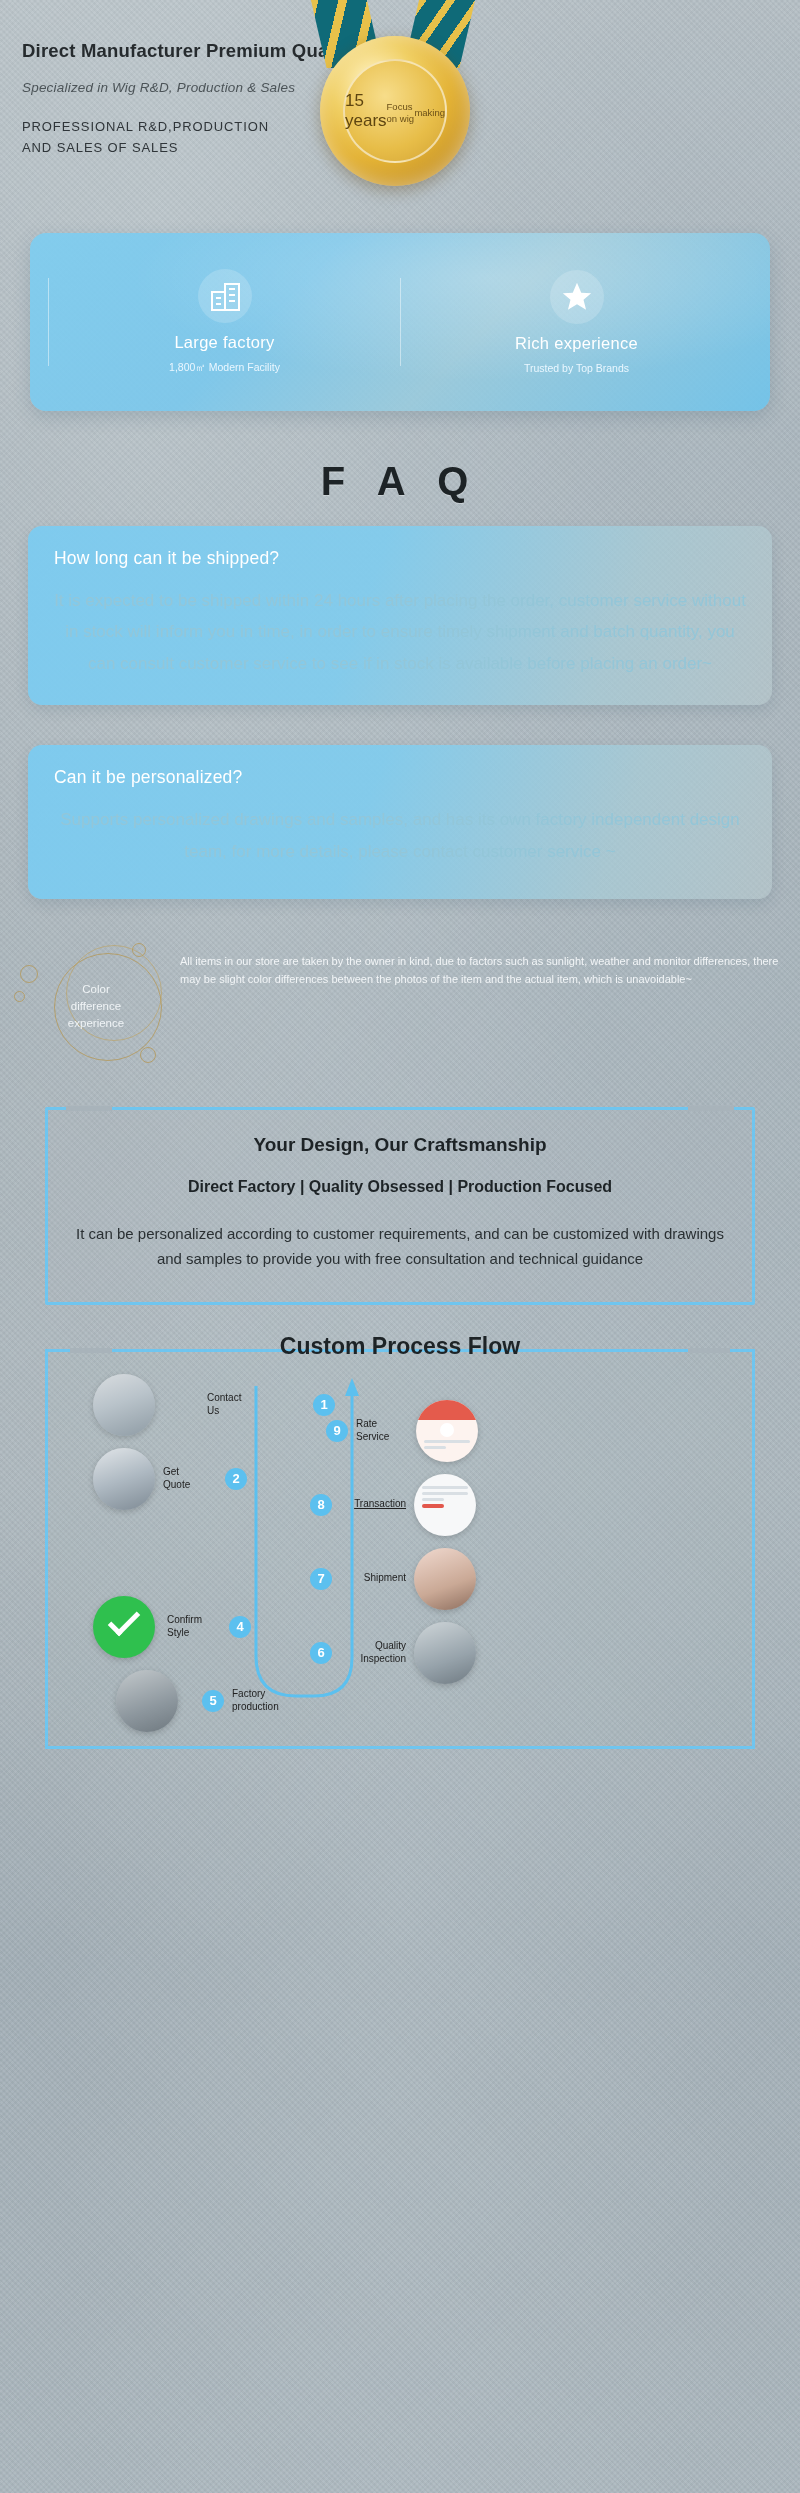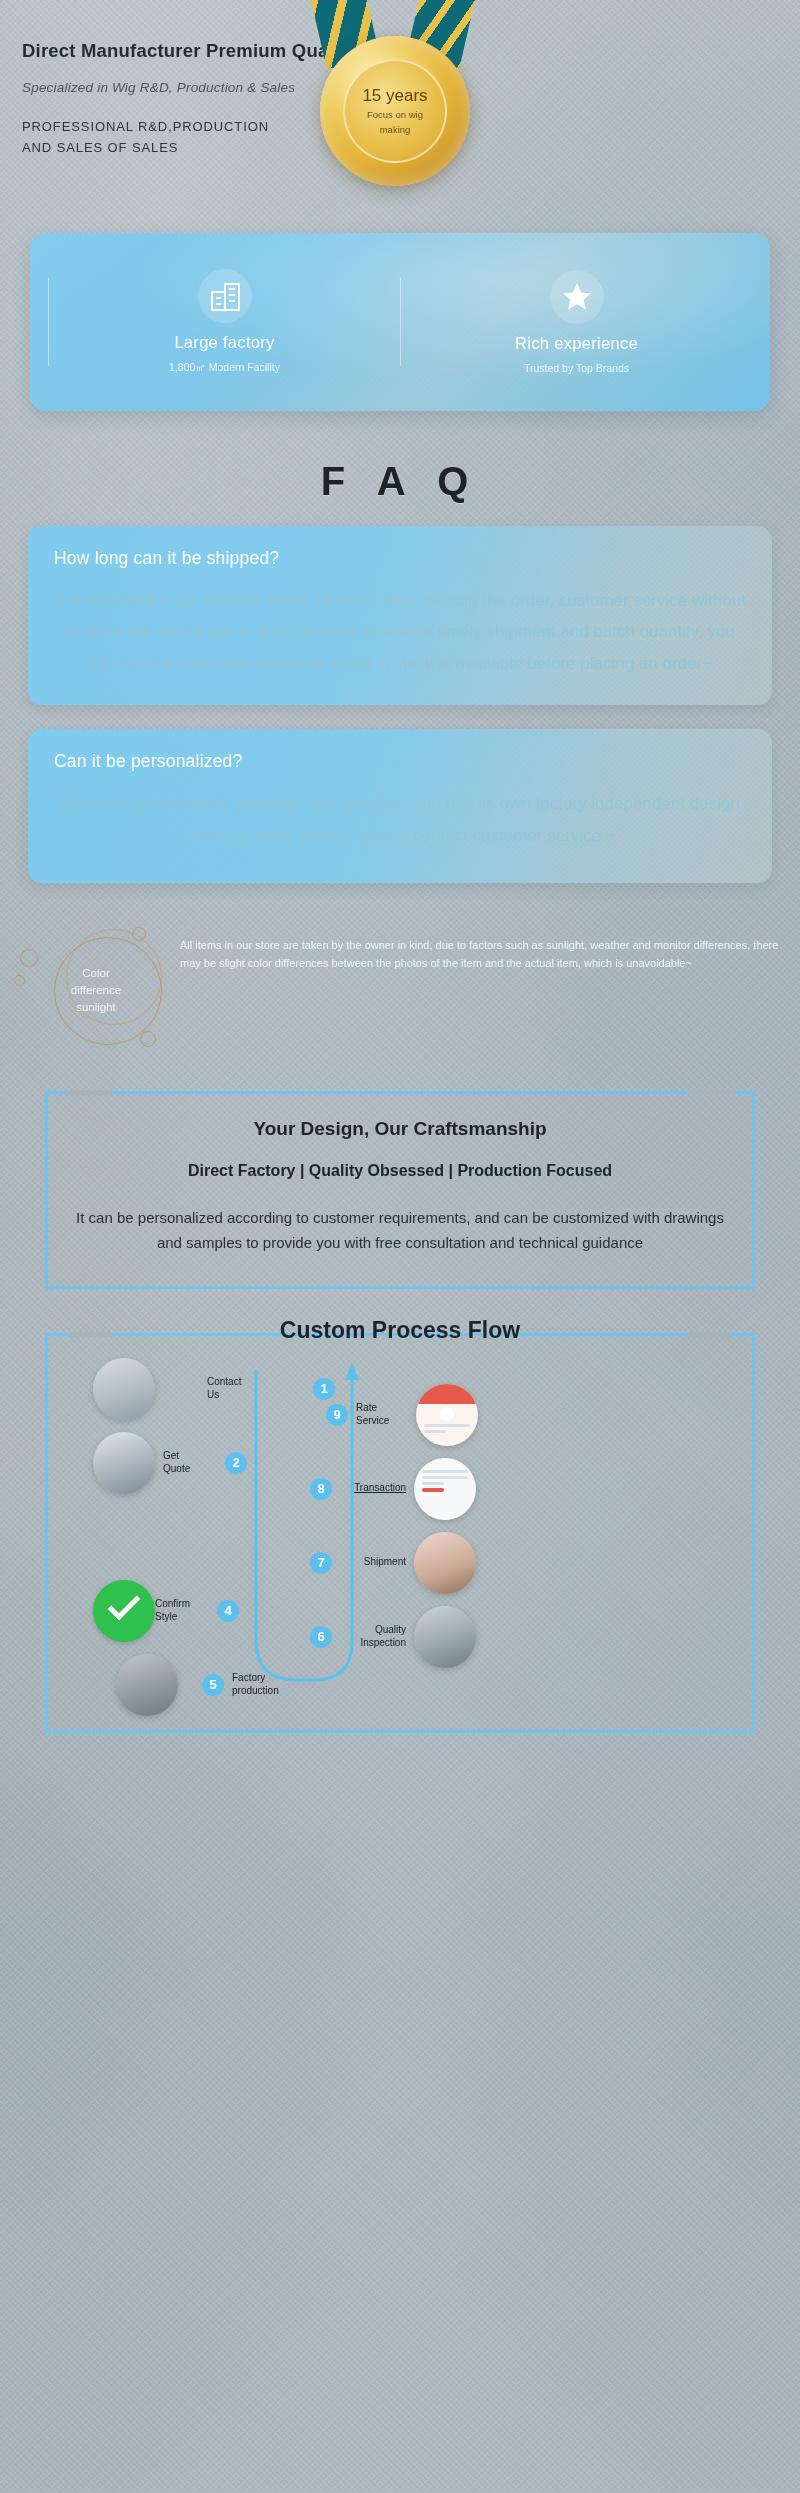--- a/index.html
+++ b/index.html
@@ -57,21 +57,21 @@
     position: absolute; top: 48px; left: 20px; width: 150px; height: 150px; border-radius: 50%;
     background:
       radial-gradient(circle at 35% 30%, #fff3c4 0%, #f0cf63 30%, #e3b235 55%, #c9962a 78%, #b3801f 100%);
     box-shadow: 0 5px 16px rgba(90,60,10,.35), inset 0 0 18px rgba(255,255,255,.45);
     display: flex; align-items: center; justify-content: center;
   }
   .medal-inner {
     width: 104px; height: 104px; border-radius: 50%;
     border: 2px solid rgba(255,255,255,.55);
     background: radial-gradient(circle at 40% 35%, #f7dd8a 0%, #e7bd48 60%, #d2a233 100%);
-    display: flex; flex-direction: column; align-items: center; justify-content: center;
+    display: flex; align-items: center; justify-content: center;
     text-align: left;
   }
   .medal-years { font-size: 17px; color: #5e4510; font-weight: 500; }
   .medal-sub { font-size: 9.5px; color: #6b5018; line-height: 1.25; margin-top: 3px; }
 
   
   .feature-card {
     margin: 18px 30px 0 30px; height: 178px; border-radius: 16px;
     background: linear-gradient(135deg, rgba(126,205,240,.92) 0%, rgba(120,200,238,.88) 35%, rgba(150,205,225,.8) 60%, rgba(110,196,236,.9) 100%);
     box-shadow: 0 6px 18px rgba(40,80,100,.18);
@@ -257,38 +257,38 @@
       </div>
     </div>
 
     <div class="faq-title">F A Q</div>
 
     <div class="faq-card">
       <div class="faq-q">How long can it be shipped?</div>
       <div class="faq-a">It is expected to be shipped within 24 hours after placing the order, customer service without in stock will inform you in time, in order to ensure timely shipment and batch quantity, you can consult customer service to see if in stock is available before placing an order~</div>
     </div>
 
-    <div class="faq-card short" style="margin-top:24px;">
+    <div class="faq-card short" style="margin-top:40px;">
       <div class="faq-q">Can it be personalized?</div>
       <div class="faq-a">Supports personalized drawings and samples, and has its own factory independent design team, for more details, please contact customer service ~</div>
     </div>
 
     <div class="color-sec">
       <div class="rings">
         <div class="ring r1"></div>
         <div class="ring r2"></div>
         <div class="ring r3"></div>
         <div class="ring r4"></div>
         <div class="ring r5"></div>
         <div class="ring r6"></div>
       </div>
       <div class="color-label">
         <div>Color</div>
         <div>difference</div>
-        <div>sunlight</div>
+        <div>experience</div>
       </div>
       <div class="color-text">All items in our store are taken by the owner in kind, due to factors such as sunlight, weather and monitor differences, there may be slight color differences between the photos of the item and the actual item, which is unavoidable~</div>
     </div>
 
     <div class="design-box">
       <div class="notch n1"></div>
       <div class="notch n2"></div>
       <div class="design-title">Your Design, Our Craftsmanship</div>
       <div class="design-sub">Direct Factory | Quality Obsessed | Production Focused</div>
       <div class="design-body">It can be personalized according to customer requirements, and can be customized with drawings and samples to provide you with free consultation and technical guidance</div>
@@ -321,21 +321,21 @@
             <div>Quote</div>
           </div>
           <div class="num" style="margin-left:10px;">2</div>
         </div>
 
 
         <div class="step" style="left:45px; top:244px;">
           <div class="thumb t-check">
             <div class="tick"></div>
           </div>
-          <div class="step-label" style="margin-left:0;">
+          <div class="step-label" style="margin-left:12px;">
             <div>Confirm</div>
             <div>Style</div>
           </div>
           <div class="num" style="margin-left:10px;">4</div>
         </div>
 
         <div class="step" style="left:68px; top:318px;">
           <div class="thumb t-factory"></div>
           <div class="num" style="margin-left:24px;">5</div>
           <div class="step-label" style="margin-left:8px; width:60px;">

